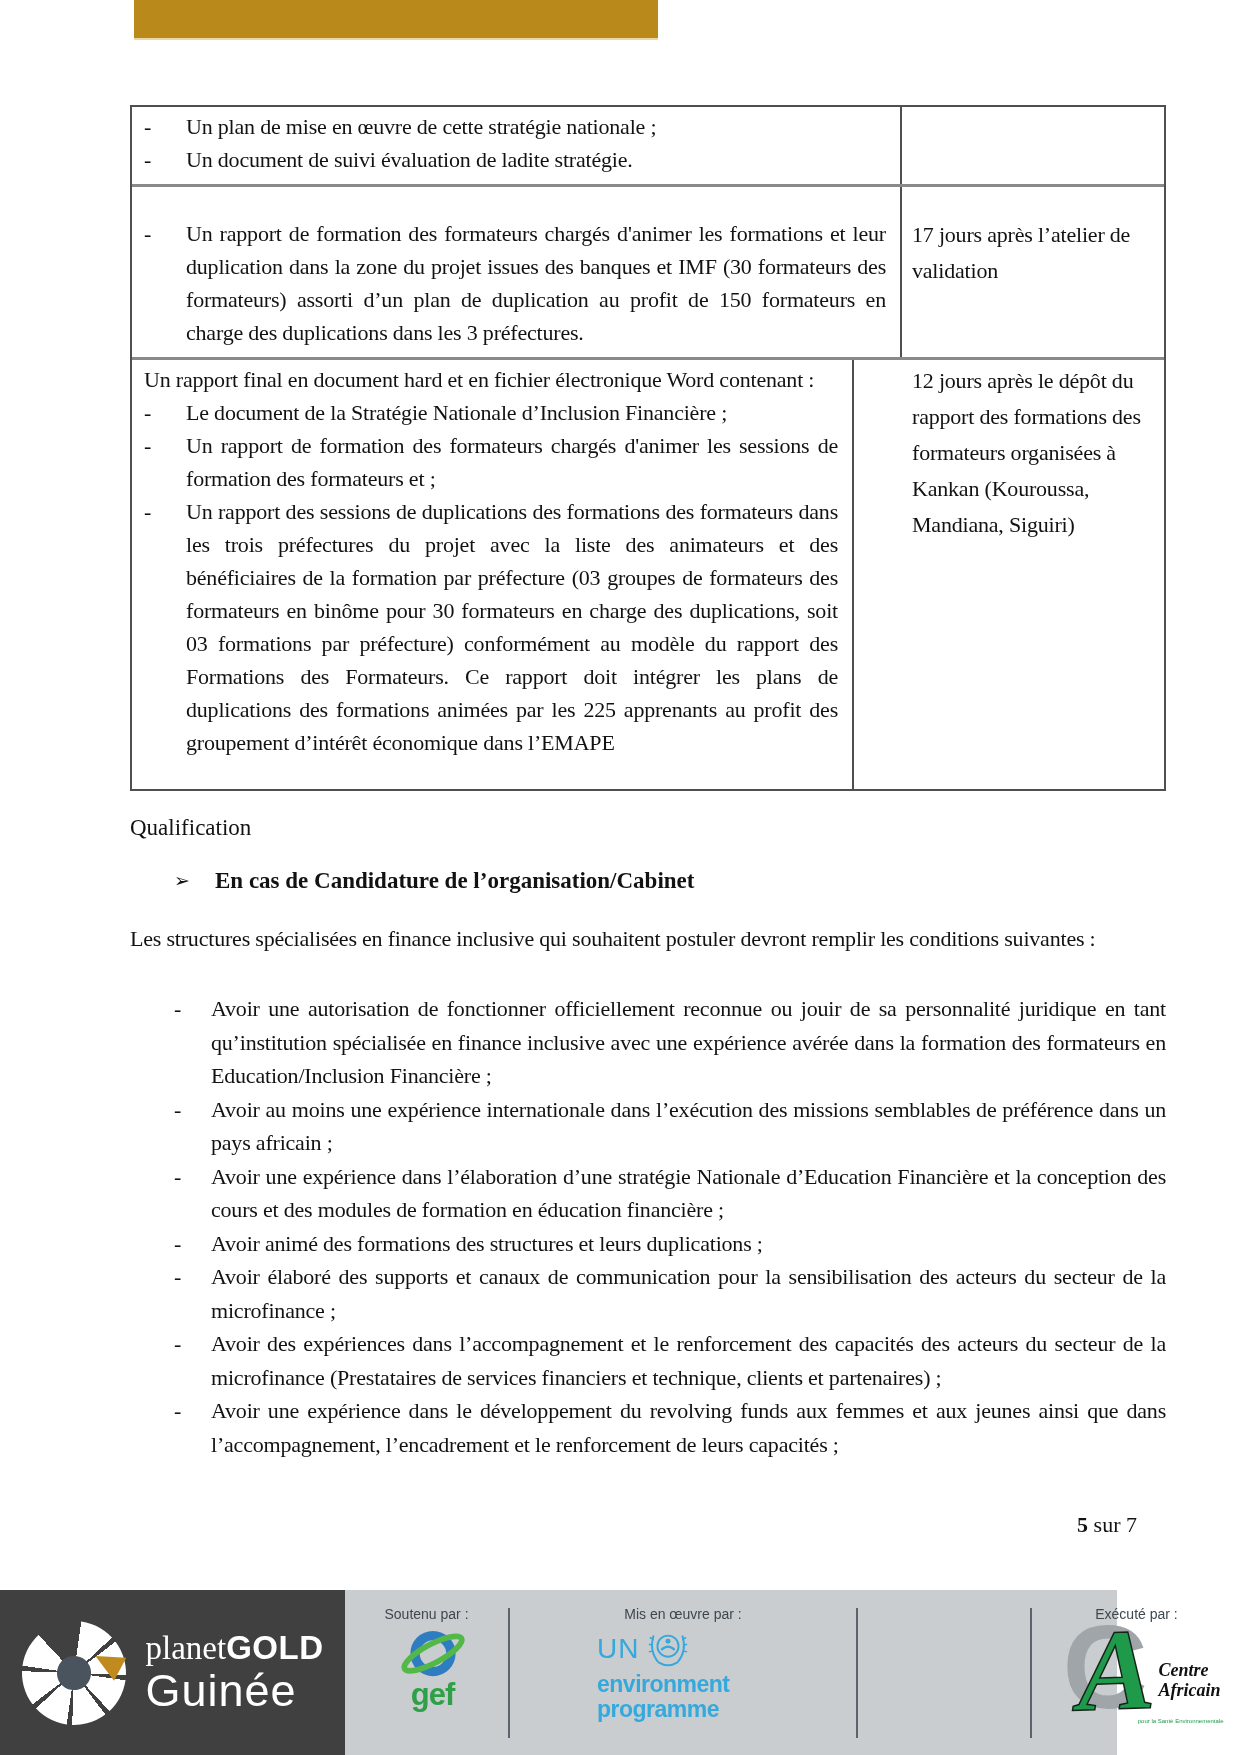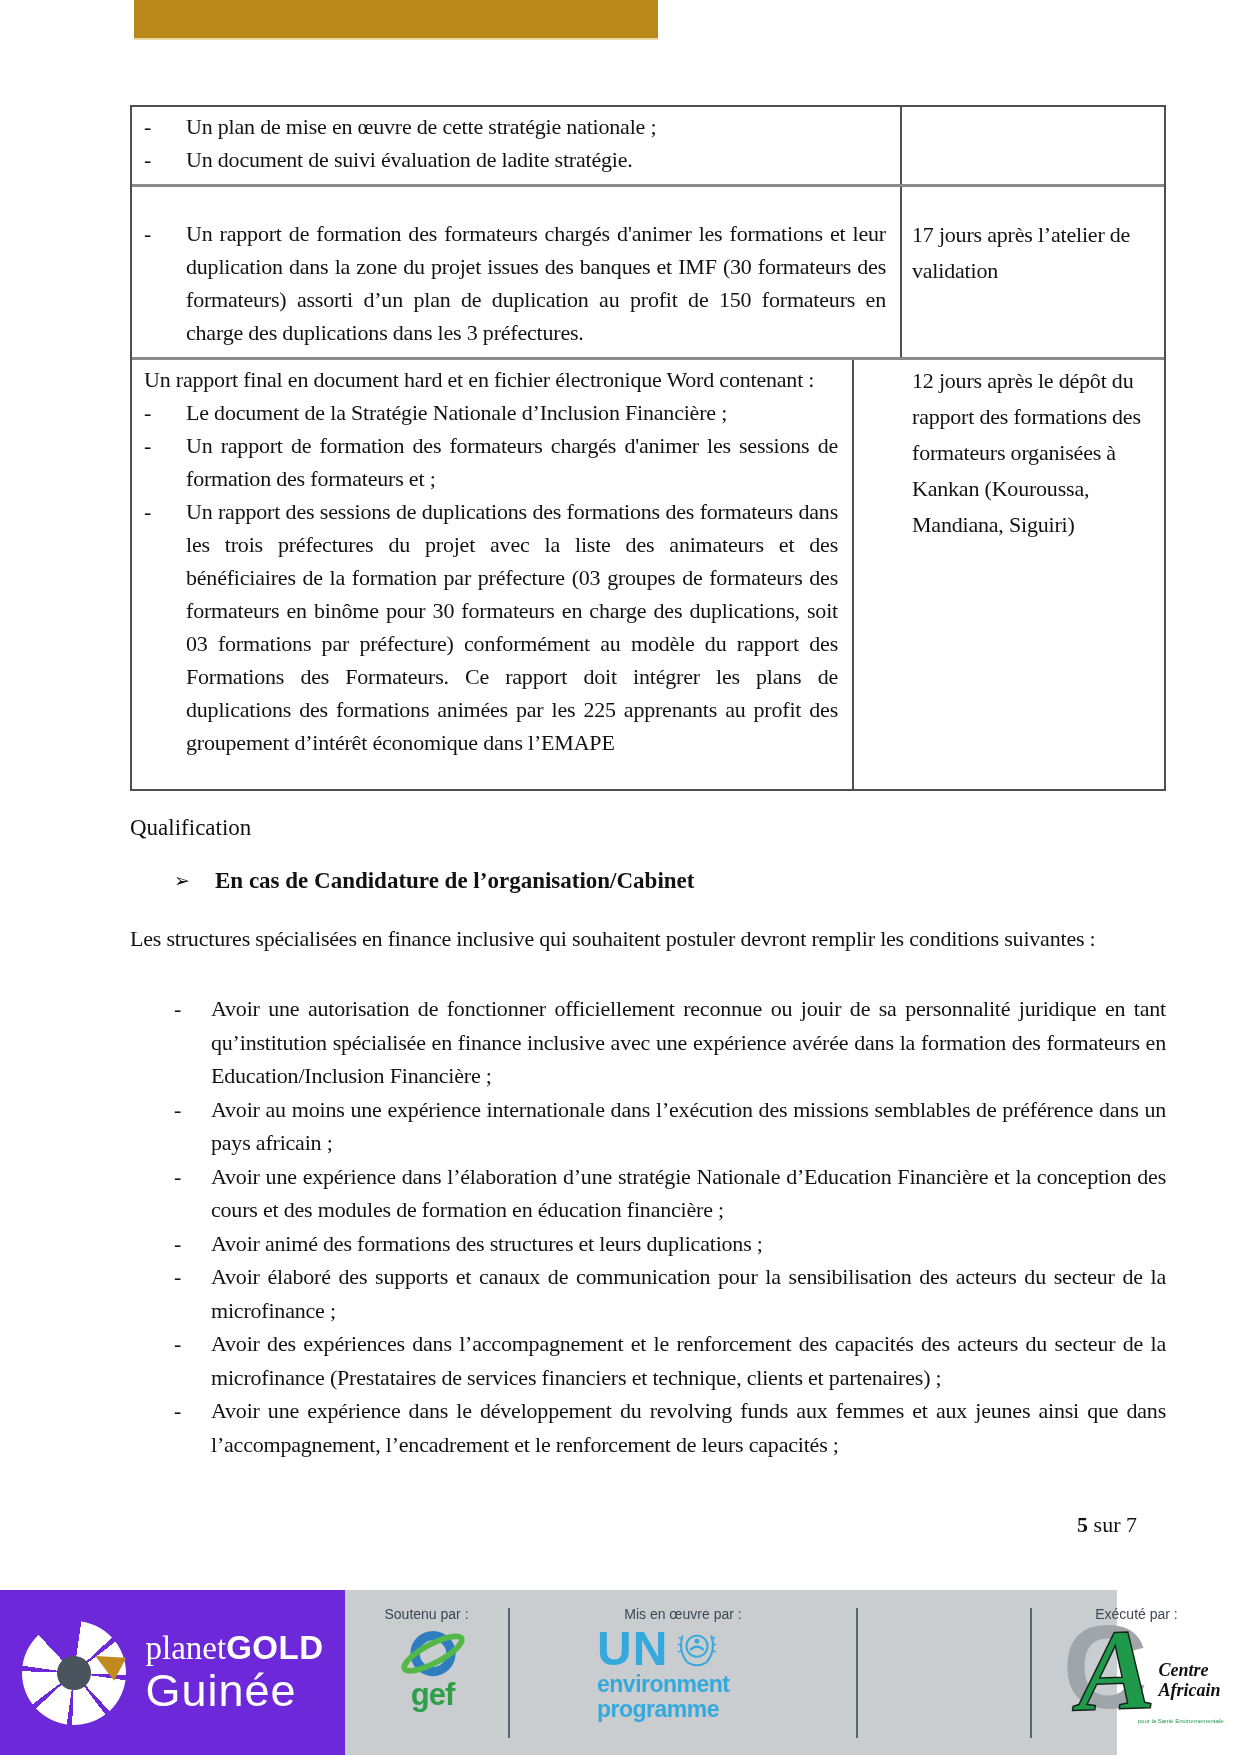--- a/index.html
+++ b/index.html
@@ -39,21 +39,21 @@
   .conditions { position:absolute; left:130px; top:992px; width:1036px;
     font-size:22px; line-height:33.5px; letter-spacing:-0.2px; }
   .conditions .li { padding-left:81px; }
   .conditions .li .dash { left:44px; }
 
   .page-num { position:absolute; top:1512px; right:104px; font-size:22px; }
   .page-num .pn-cur { font-weight:bold; }
 
   
   .footer { position:absolute; left:0; top:1590px; width:1241px; height:165px; }
-  .f-dark { position:absolute; left:0; top:0; width:345px; height:165px; background:#6d28d9;
+  .f-dark { position:absolute; left:0; top:0; width:345px; height:165px; background:#404040;
     display:flex; align-items:center; justify-content:center; gap:20px; }
   .f-grey { position:absolute; left:345px; top:0; width:772px; height:165px; background:#CACDD0; }
 
   
   .pg-icon { position:relative; width:104px; height:104px; border-radius:50%; transform:rotate(8deg);
     background:conic-gradient(from -90deg,
       #fff 0 39deg, rgba(0,0,0,0) 39deg 90deg,
       #fff 90deg 129deg, rgba(0,0,0,0) 129deg 135deg,
       #fff 135deg 174deg, rgba(0,0,0,0) 174deg 180deg,
       #fff 180deg 219deg, rgba(0,0,0,0) 219deg 225deg,
@@ -78,21 +78,21 @@
   .sec-exec  { left:687px; width:209px; }
   .f-div { position:absolute; top:18px; width:2px; height:130px; background:#5B646D; }
   .div-1 { left:163px; } .div-2 { left:511px; } .div-3 { left:685px; }
 
   .gef-wrap { display:flex; flex-direction:column; align-items:center;padding-left:12px; }
   .gef-text { font-family:"Liberation Sans", sans-serif; font-weight:bold; font-size:31px;
     color:#2FA048; letter-spacing:-1px; margin-top:-8px; line-height:30px; }
 
   .un-wrap { width:172px; margin:4px auto 0; color:#35A8DC; font-family:"Liberation Sans", sans-serif; }
   .un-top { display:flex; align-items:center; gap:6px; }
-  .un-word { font-size:48px; font-weight:bold; letter-spacing:1px; line-height:46px; }
+  .un-word { font-size:28px; font-weight:normal; letter-spacing:1px; line-height:46px; }
   .un-sub { font-size:23px; font-weight:bold; line-height:25px; letter-spacing:-0.5px; }
 
   .ca-wrap { position:relative; width:180px; height:120px; margin:0 auto; }
   .ca-c { position:absolute; left:16px; top:-14px; font-family:"Liberation Sans", sans-serif;
     font-weight:bold; font-size:118px; color:#9FA5A8; line-height:118px; }
   .ca-a { position:absolute; left:30px; top:-10px; font-family:"Liberation Serif", serif;
     font-weight:bold; font-style:italic; font-size:116px; color:#1F9A4B; line-height:116px;
     -webkit-text-stroke:1.5px #13231a; transform:rotate(-2deg); }
   .ca-names { position:absolute; right:6px; top:38px; font-family:"Liberation Serif", serif;
     font-weight:bold; font-style:italic; font-size:18px; line-height:20px; color:#101010; }

